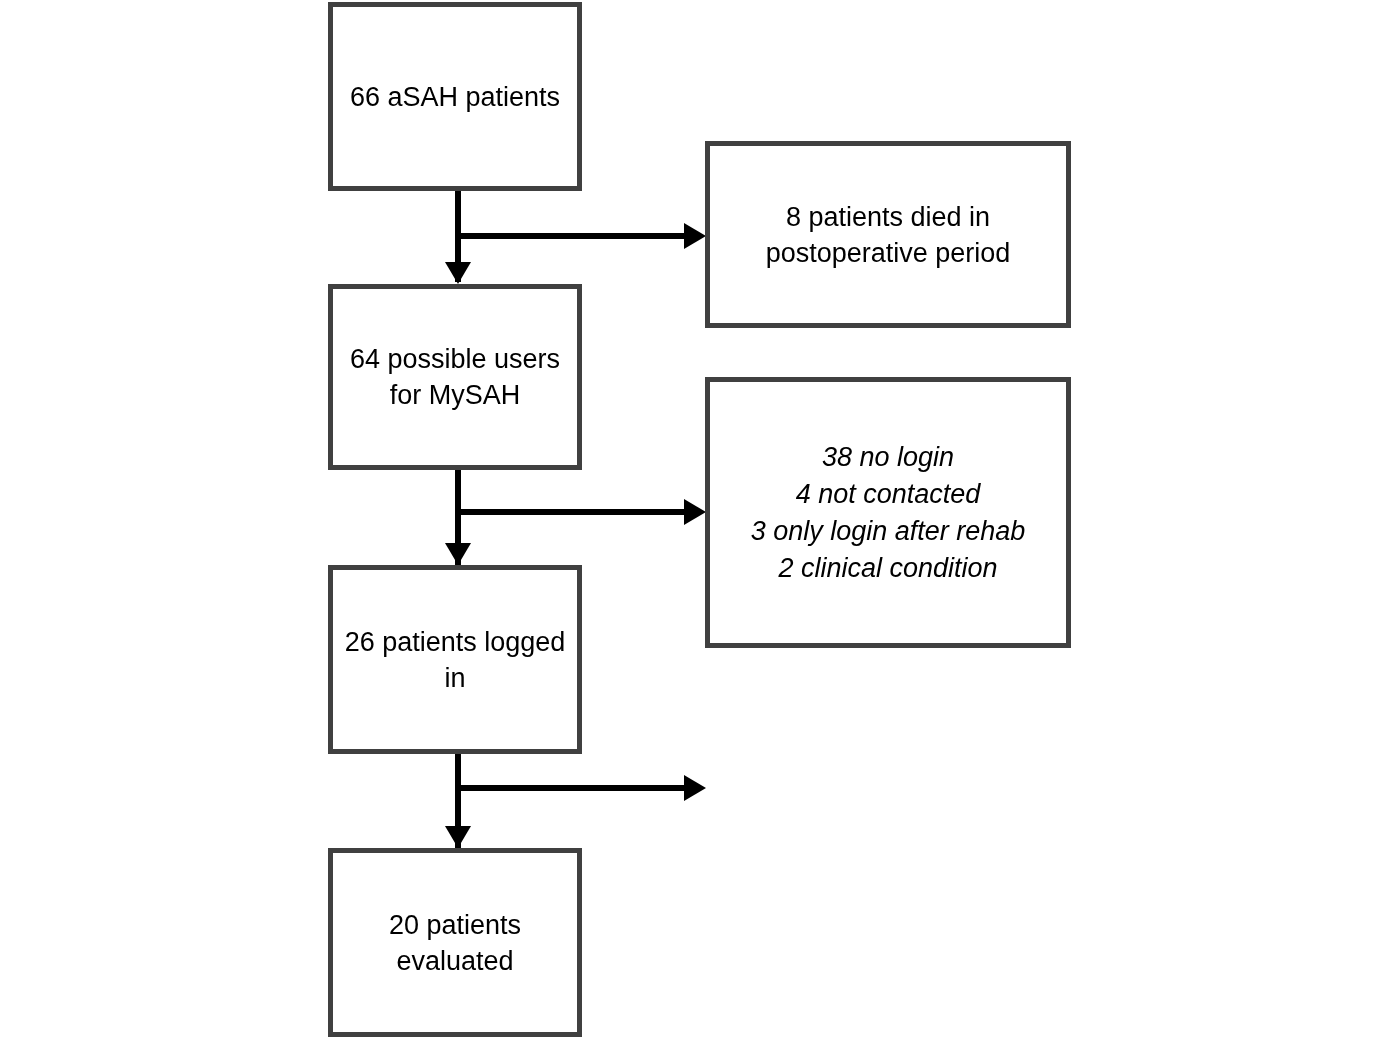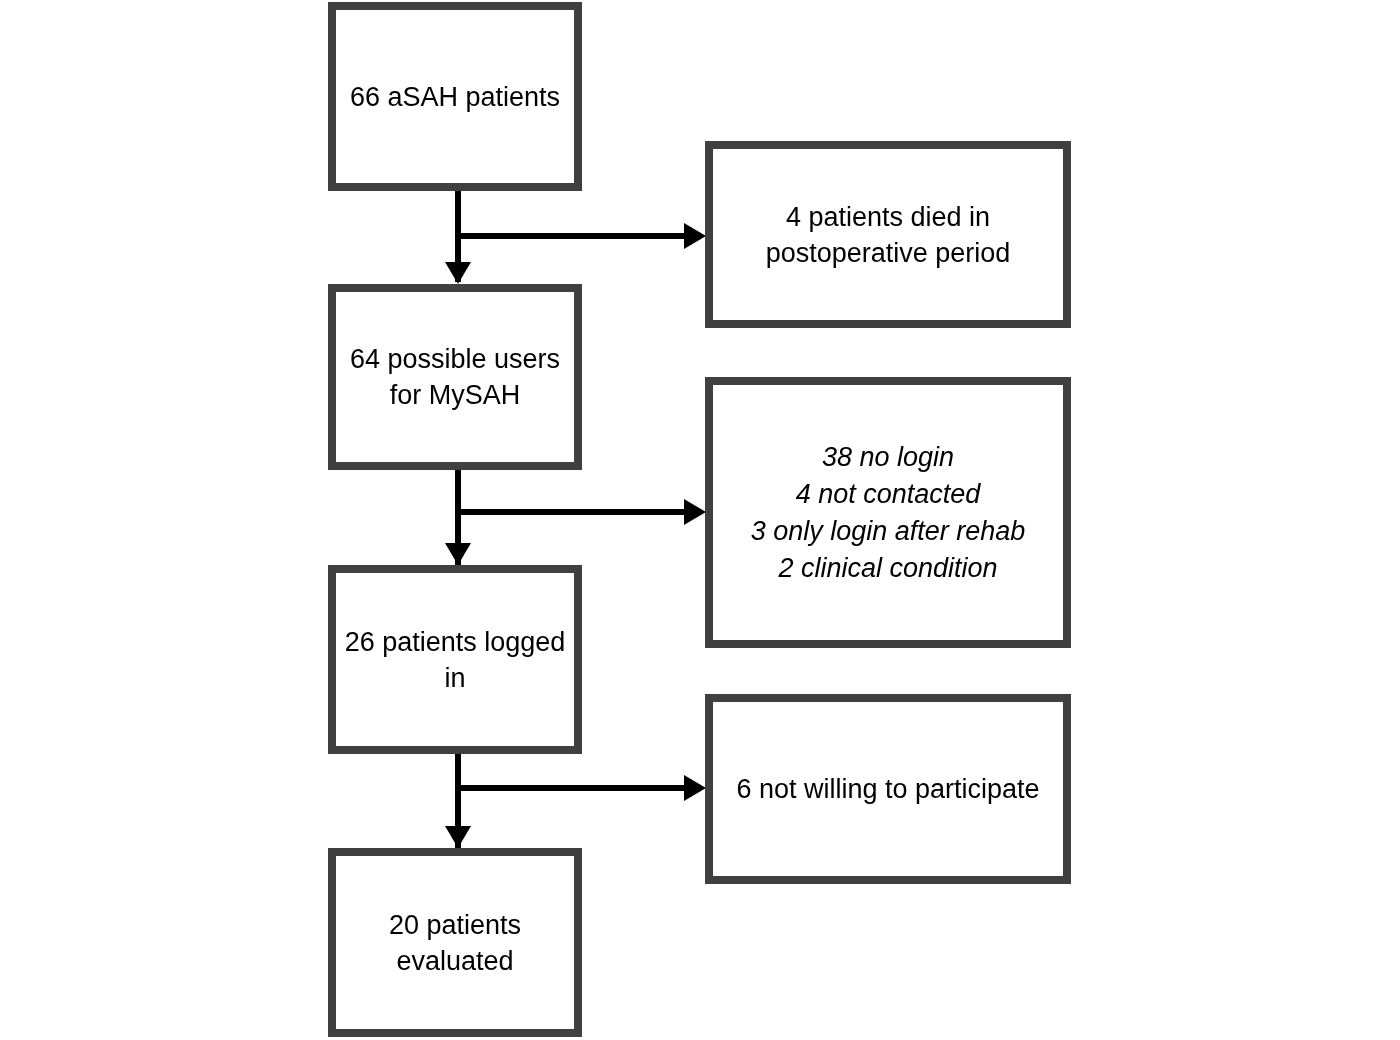--- a/index.html
+++ b/index.html
@@ -12,21 +12,21 @@
     position: relative;
     width: 1400px;
     height: 1040px;
     background: #ffffff;
     font-family: "Liberation Sans", "DejaVu Sans", sans-serif;
     overflow: hidden;
   }
   .node {
     position: absolute;
     box-sizing: border-box;
-    border: 8px solid #404040;
+    border: 5px solid #404040;
     background: #ffffff;
     display: flex;
     align-items: center;
     justify-content: center;
     text-align: center;
     color: #000000;
   }
   .node-label {
     display: block;
     width: 100%;
@@ -115,30 +115,27 @@
     <span class="node-label tight">26 patients logged
 in</span>
   </div>
 
   <div class="node" style="left:328px; top:848px; width:254px; height:189px;">
     <span class="node-label">20 patients
 evaluated</span>
   </div>
 
   <div class="node" style="left:705px; top:141px; width:366px; height:187px;">
-    <span class="node-label">4 patients died in
+    <span class="node-label">8 patients died in
 postoperative period</span>
   </div>
 
   <div class="node" style="left:705px; top:377px; width:366px; height:271px;">
     <span class="list-label">
       <span class="list-line">38 no login</span>
       <span class="list-line">4 not contacted</span>
       <span class="list-line">3 only login after rehab</span>
       <span class="list-line">2 clinical condition</span>
     </span>
   </div>
 
-  <div class="node" style="left:705px; top:694px; width:366px; height:190px;">
-    <span class="node-label tight">6 not willing to participate</span>
-  </div>
 
 </div>
 
 </body></html>

